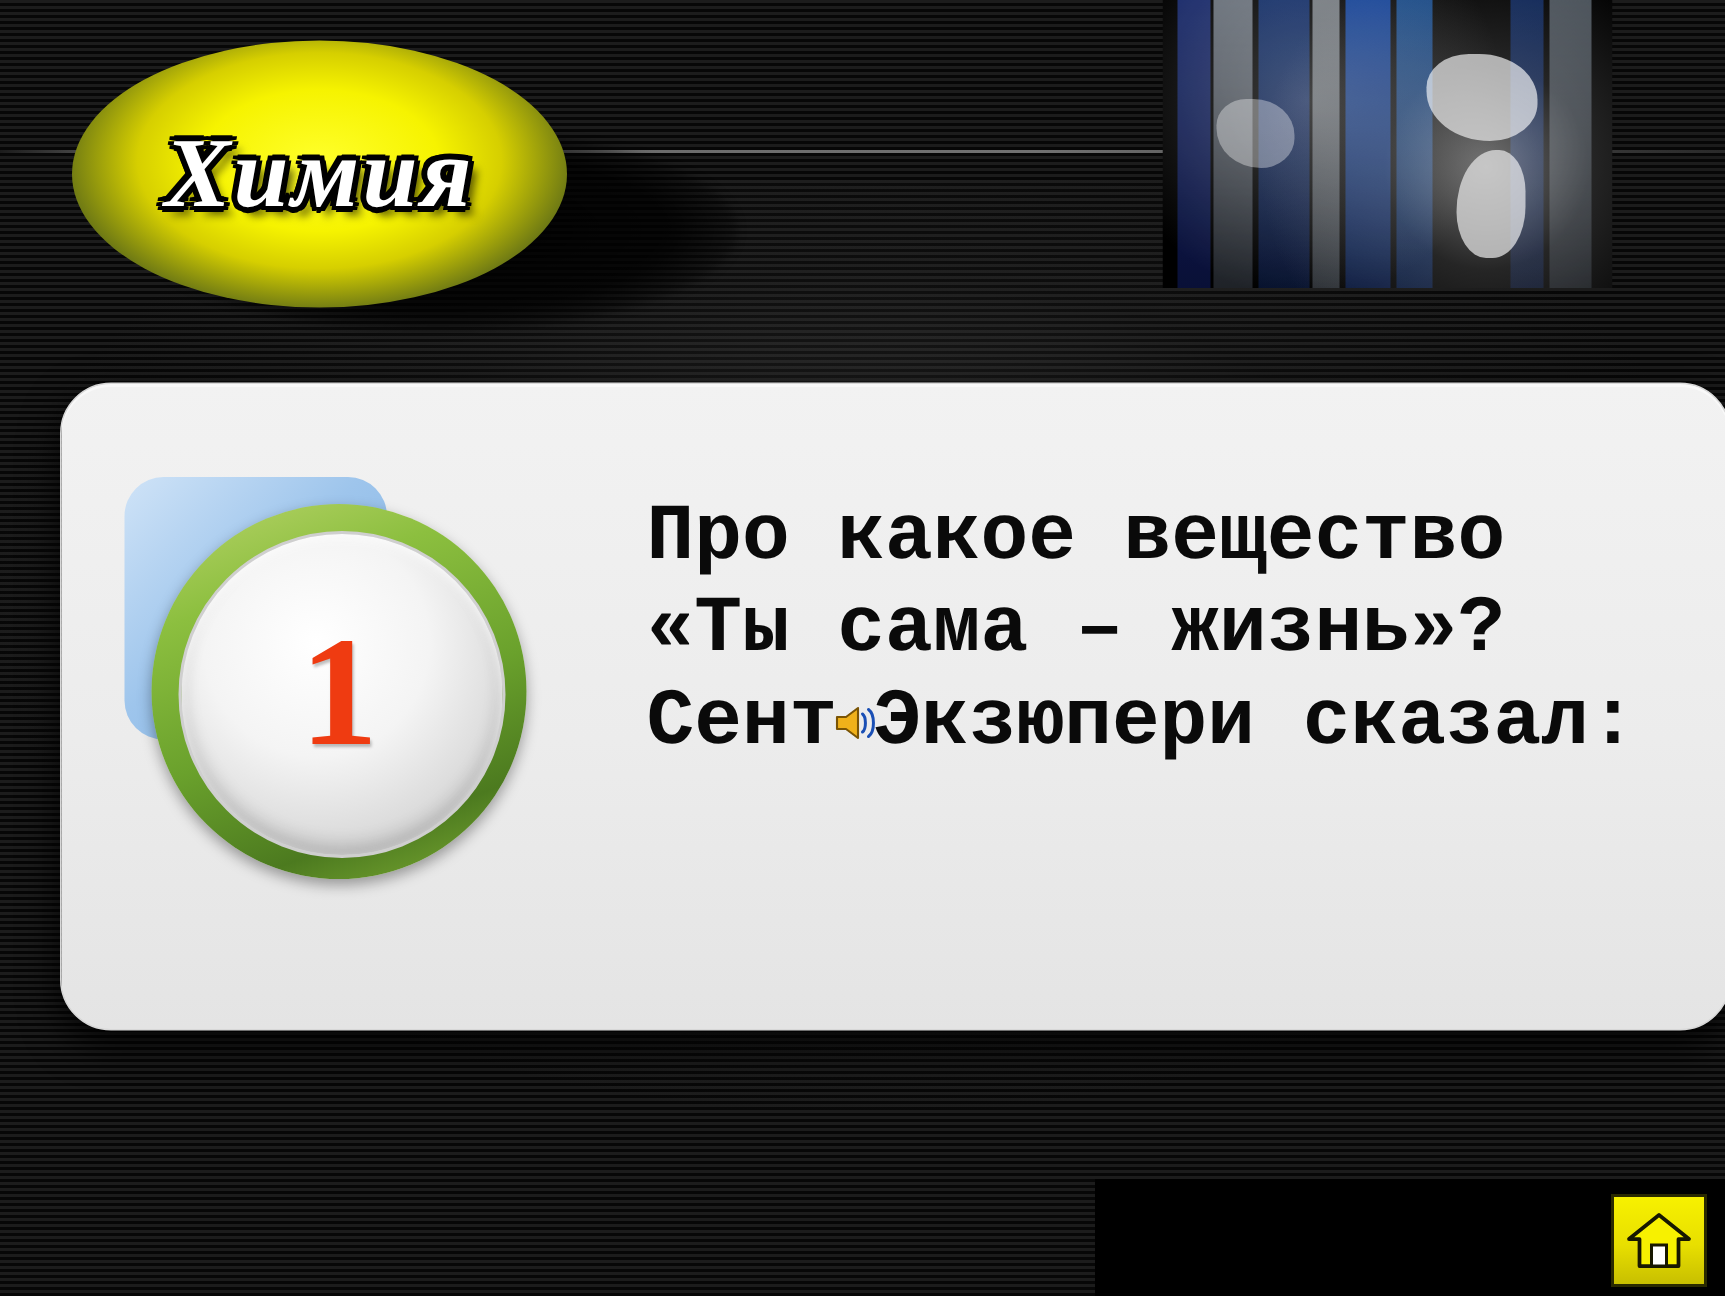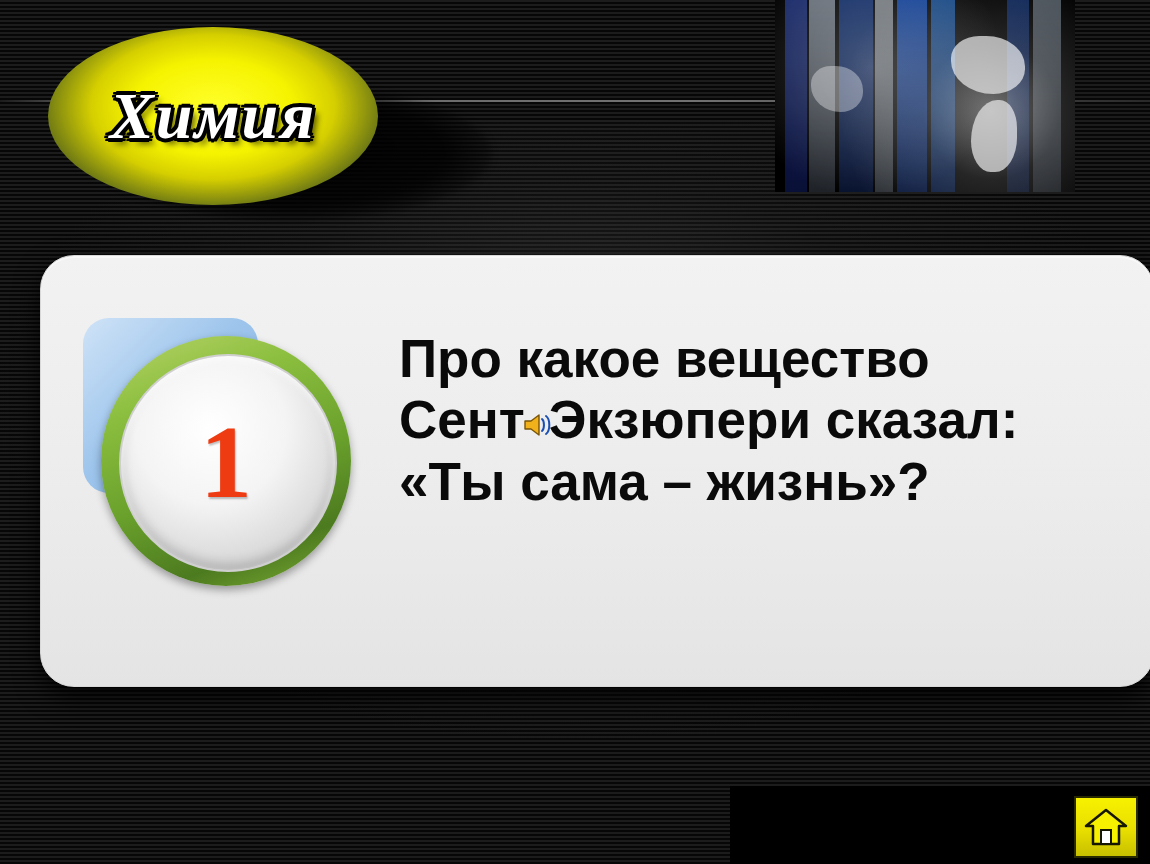--- a/index.html
+++ b/index.html
@@ -176,24 +176,24 @@
     font-family: "Liberation Serif", serif;
     font-weight: bold;
     font-size: 104px;
     color: #ef3b11;
     text-shadow: 1px 2px 2px rgba(0,0,0,0.25);
   }
 
   
   .question {
     position: absolute;
-    left: 358px;
+    left: 390px;
     top: 72px;
     width: 710px;
-    font-family: Liberation Sans, sans-serif;
+    font-family: Liberation Mono, monospace;
     font-weight: bold;
     font-size: 53px;
     line-height: 1.16;
     color: #0a0a0a;
   }
   .question .line { display: block; white-space: nowrap; position: relative; }
 
   .speaker-icon {
     display: inline-block;
     position: relative;
@@ -258,28 +258,28 @@
 
     <div class="badge-wrap">
       <div class="badge-sq"></div>
       <div class="badge-ring-outer"></div>
       <div class="badge-ring-inner"></div>
       <div class="badge-number">1</div>
     </div>
 
     <div class="question">
       <span class="line">Про какое вещество</span>
+      <span class="line">«Ты сама – жизнь»?</span>
       <span class="line">
         <span>Сент</span><span class="speaker-icon"><svg width="34" height="34" viewBox="0 0 34 34">
               <path d="M5 13h6l8-6v20l-8-6H5z" fill="#f0b11a" stroke="#7a5405" stroke-width="1.4" stroke-linejoin="round"></path>
               <path d="M22 11c2.6 2 2.6 10 0 12" fill="none" stroke="#1a4fb5" stroke-width="2" stroke-linecap="round"></path>
               <path d="M26 8c4.4 3.2 4.4 14.8 0 18" fill="none" stroke="#1a4fb5" stroke-width="2" stroke-linecap="round"></path>
             </svg></span><span>Экзюпери сказал:</span>
       </span>
-      <span class="line">«Ты сама – жизнь»?</span>
     </div>
   </div>
 
   <div class="bottom-bar"></div>
   <div class="home-btn">
     <svg width="44" height="40" viewBox="0 0 44 40">
       <path d="M22 3 L42 19 H35 V37 H9 V19 H2 Z" fill="#f7f100" stroke="#171700" stroke-width="2.5" stroke-linejoin="round"></path>
       <rect x="17" y="23" width="10" height="14" fill="#ffffff" stroke="#171700" stroke-width="2"></rect>
     </svg>
   </div>

